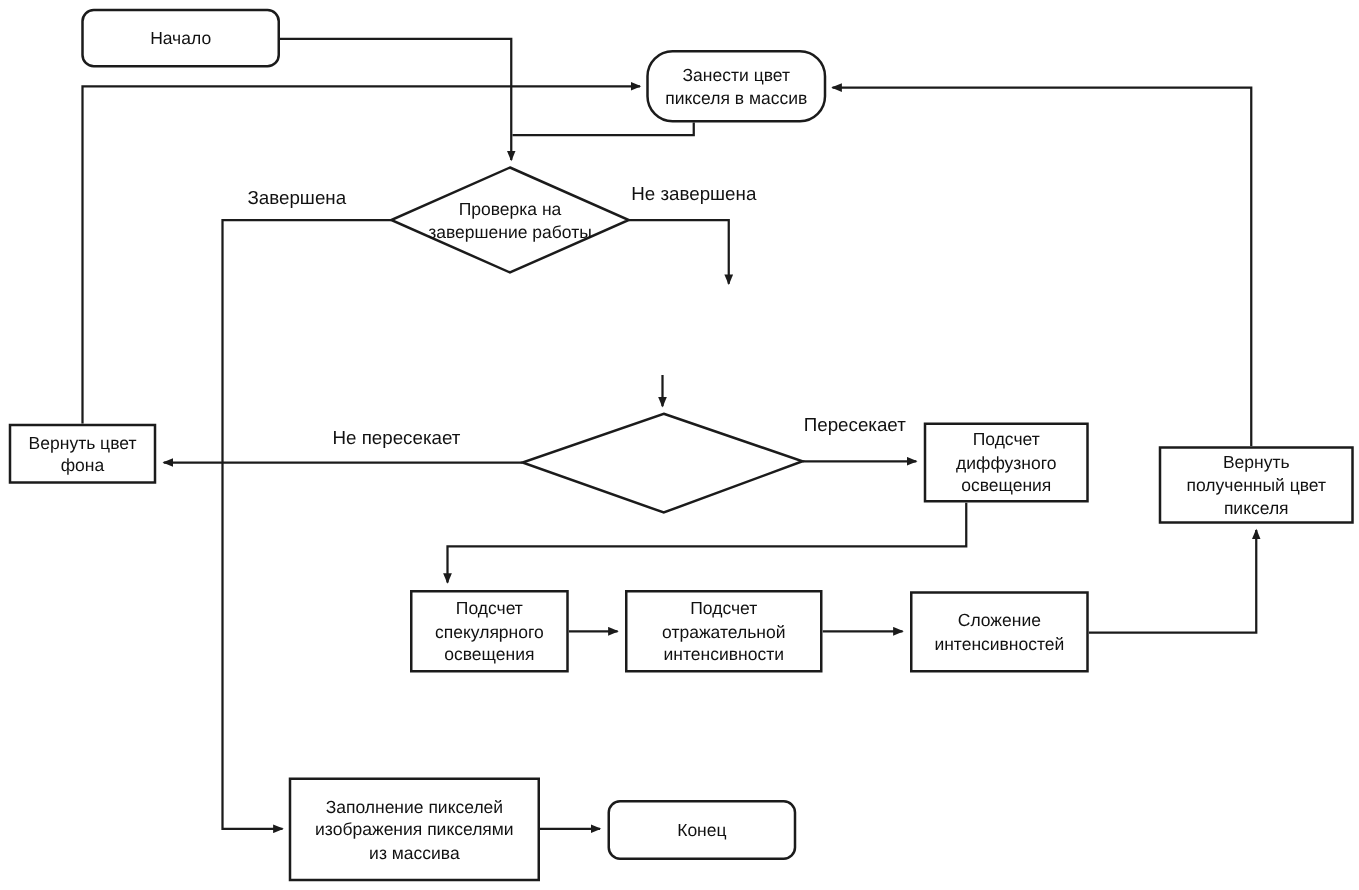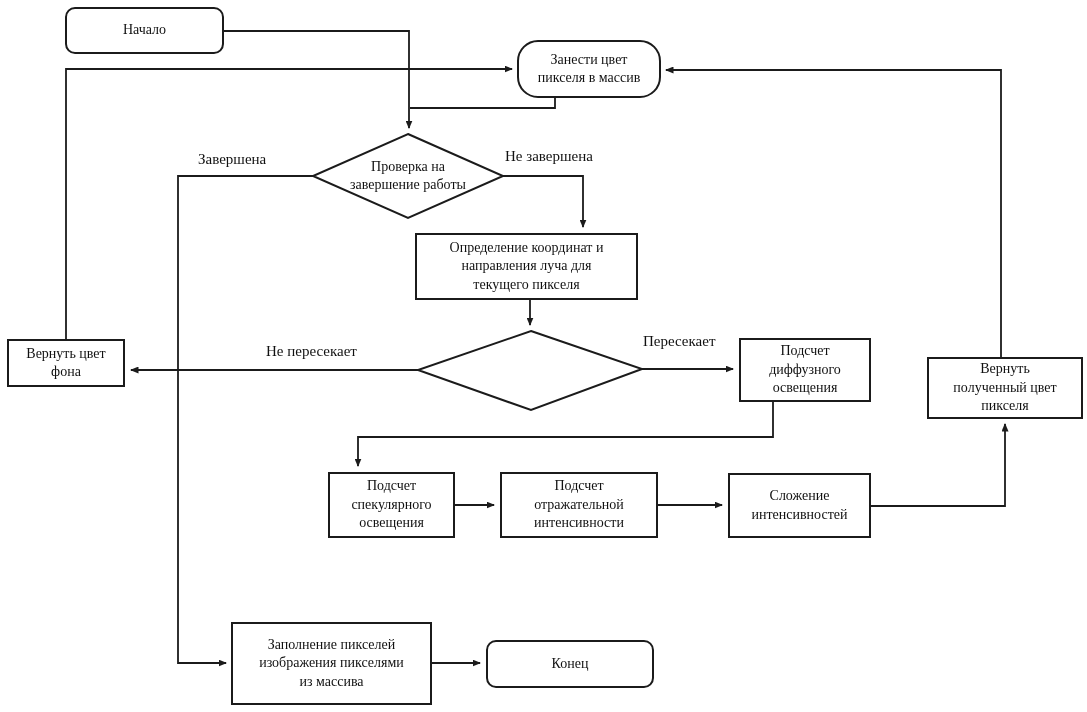--- a/index.html
+++ b/index.html
@@ -5,21 +5,21 @@
   html, body {
     margin: 0;
     padding: 0;
     background: #ffffff;
   }
   .canvas {
     position: relative;
     width: 1087px;
     height: 712px;
     background: #ffffff;
-    font-family: Liberation Serif, serif;
+    font-family: Liberation Sans, sans-serif;
     color: #111111;
     overflow: hidden;
   }
   .connectors {
     position: absolute;
     left: 0;
     top: 0;
     width: 1087px;
     height: 712px;
   }
@@ -114,25 +114,20 @@
   <div class="node" style="left:517px; top:40px; width:144px; height:58px;border-radius:21px;">
     <div class="node-label">Занести цвет
 пикселя в массив</div>
   </div>
 
   <div class="diamond-label" style="left:318px; top:152px; width:180px; height:48px;text-align:center;">
     <div class="node-label">Проверка на
 завершение работы</div>
   </div>
 
-  <div class="node" style="left:415px; top:233px; width:223px; height:67px;">
-    <div class="node-label">Определение координат и
-направления луча для
-текущего пикселя</div>
-  </div>
 
 
   <div class="node" style="left:7px; top:339px; width:118px; height:48px;">
     <div class="node-label">Вернуть цвет
 фона</div>
   </div>
 
   <div class="node" style="left:739px; top:338px; width:132px; height:64px;">
     <div class="node-label">Подсчет
 диффузного
@@ -161,21 +156,21 @@
 полученный цвет
 пикселя</div>
   </div>
 
   <div class="node" style="left:231px; top:622px; width:201px; height:83px;">
     <div class="node-label">Заполнение пикселей
 изображения пикселями
 из массива</div>
   </div>
 
-  <div class="node terminator" style="left:486px; top:640px; width:168px; height:48px;">
+  <div class="node terminator" style="left:486px; top:640px; width:151px; height:48px;">
     <div class="node-label">Конец</div>
   </div>
 
   <div class="edge-label" style="left:198px; top:150px;">Завершена</div>
   <div class="edge-label" style="left:505px; top:147px;">Не завершена</div>
   <div class="edge-label" style="left:266px; top:342px;">Не пересекает</div>
   <div class="edge-label" style="left:643px; top:332px;">Пересекает</div>
 
 </div>
 

